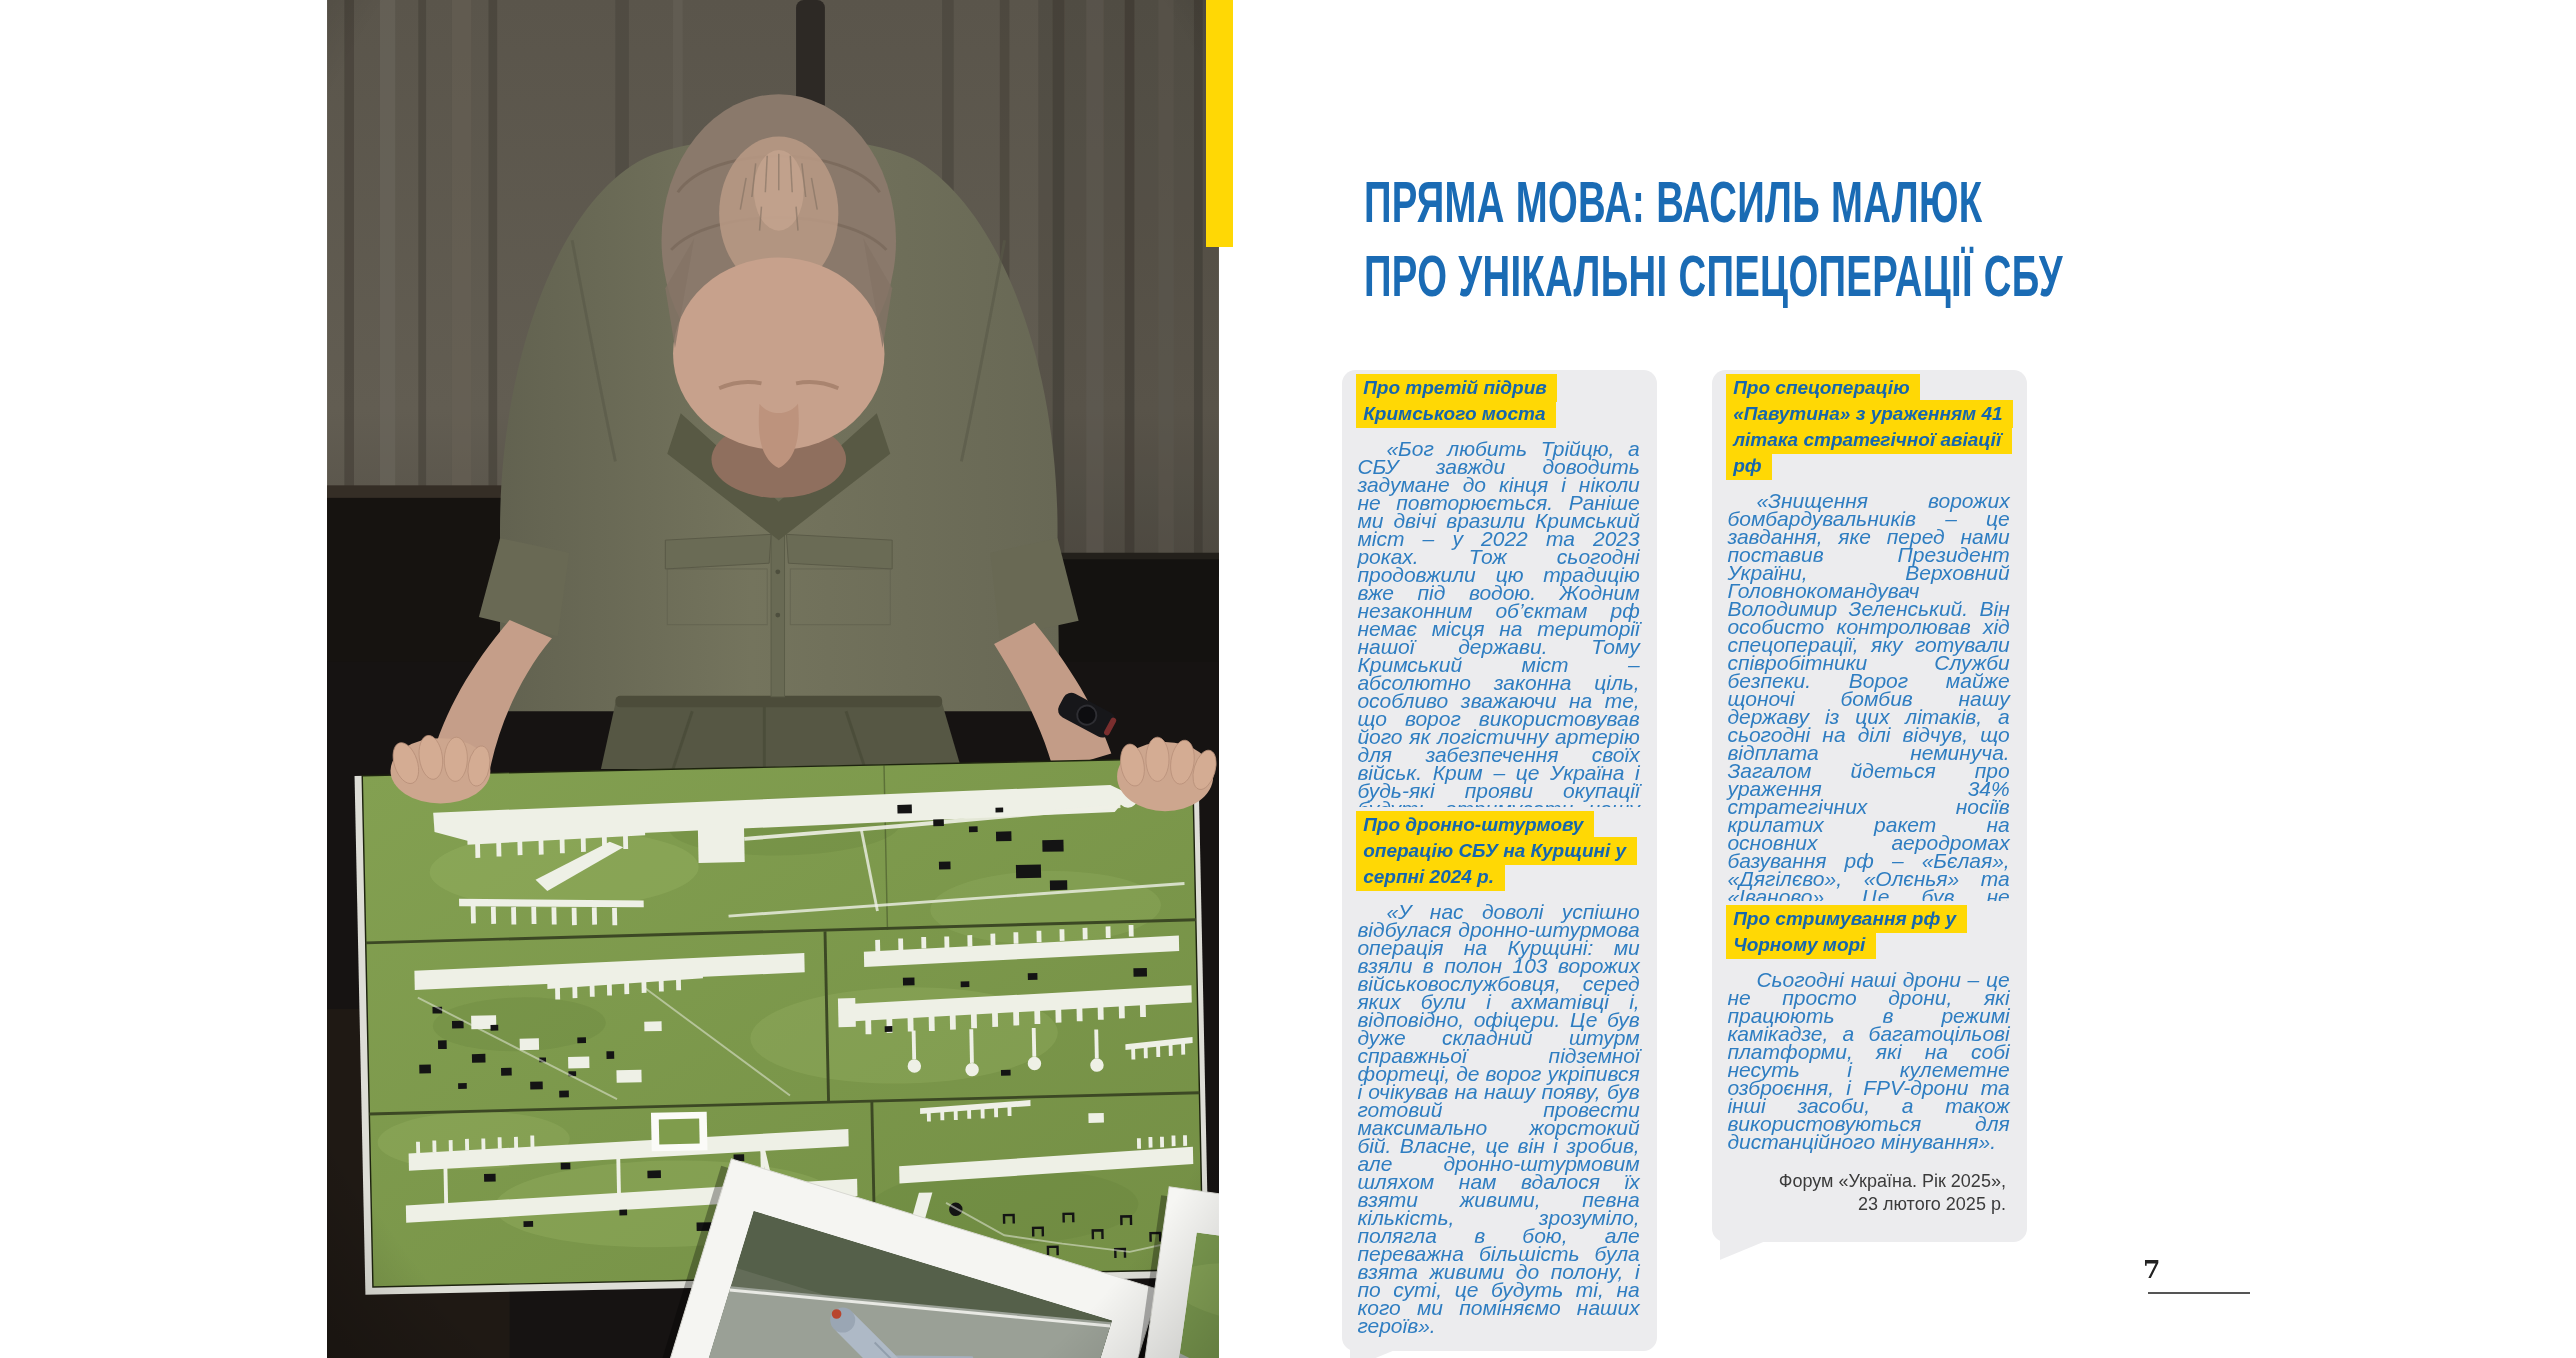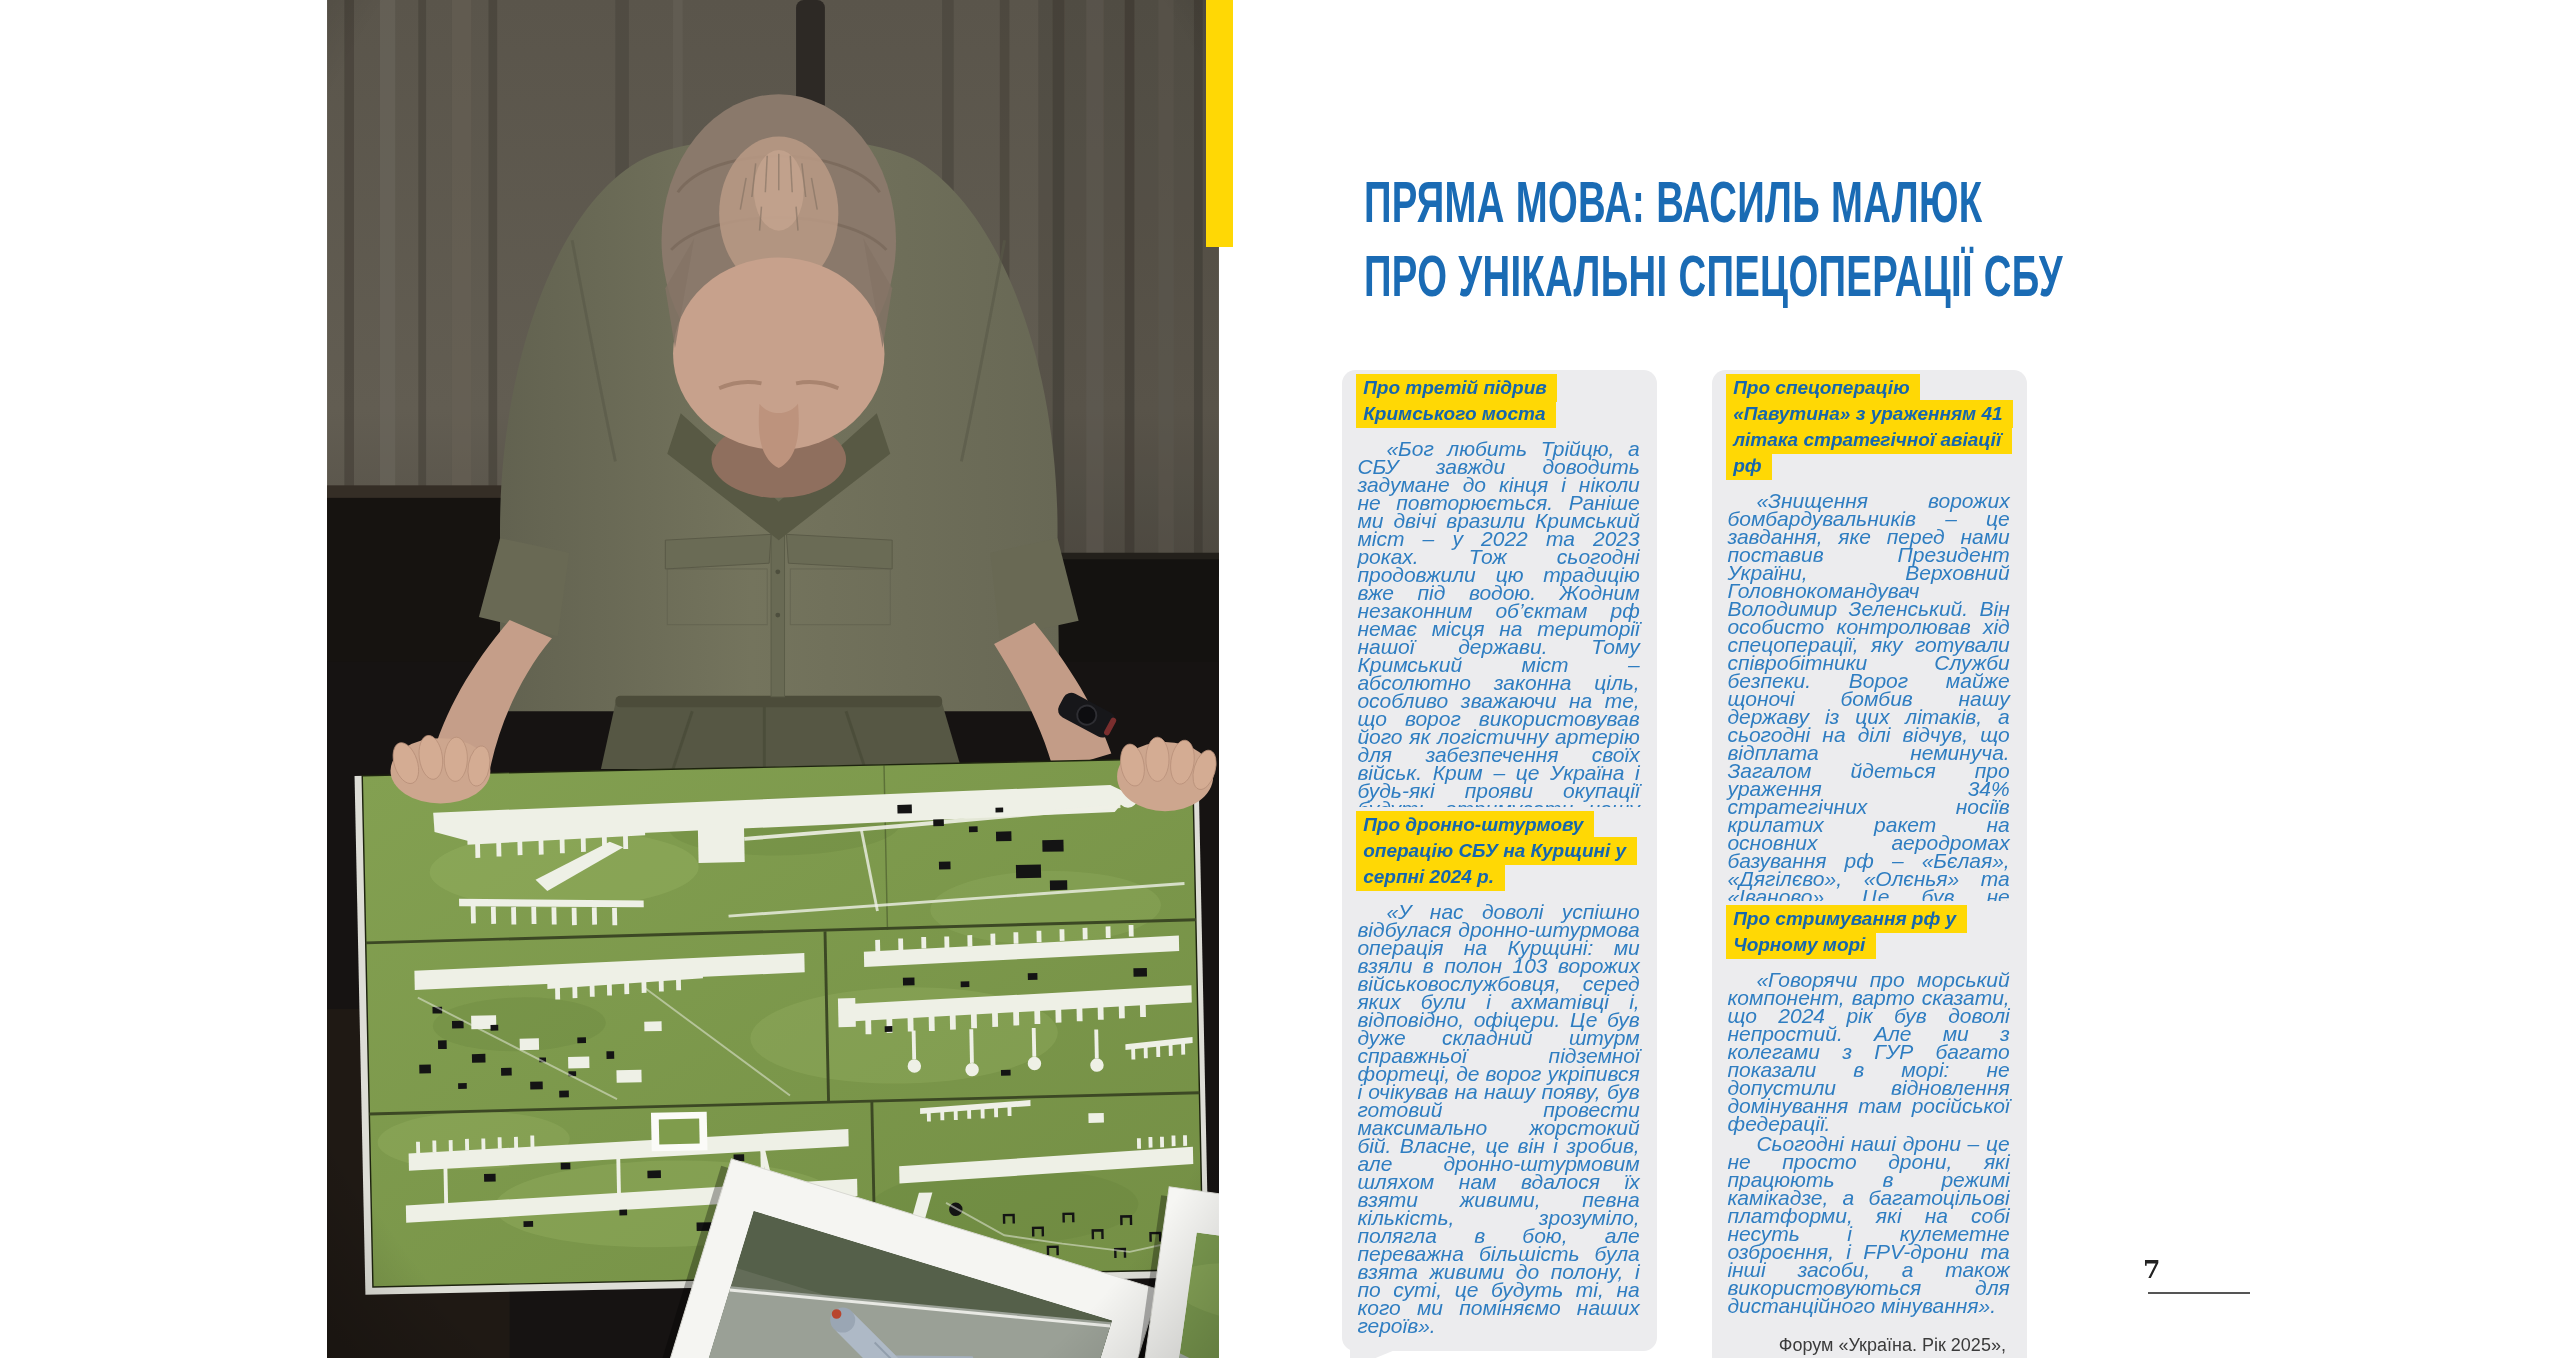--- a/index.html
+++ b/index.html
@@ -504,21 +504,20 @@
   <h3 class="q-head"><span class="hl">Про спецоперацію «Павутина» з ураженням 41 літака стратегічної авіації рф</span></h3>
   <p class="q-body">«Знищення ворожих бомбардувальників – це завдання, яке перед нами поставив Президент України, Верховний Головнокомандувач Володимир Зеленський. Він особисто контролював хід спецоперації, яку готували співробітники Служби безпеки. Ворог майже щоночі бомбив нашу державу із цих літаків, а сьогодні на ділі відчув, що відплата неминуча. Загалом йдеться про ураження 34% стратегічних носіїв крилатих ракет на основних аеродромах базування рф – «Бєлая», «Дягілєво», «Олєнья» та «Іваново». Це був не просто нищівний удар по ворожій авіації, а серйозний ляпас по могутності й терористичній сутності рф».</p>
   <div class="q-src">
     <div>Телеканал «Телеканал «5+1»,</div>
     <div>2 червня 2025 р.</div>
   </div>
 </section>
 
 <section class="bubble" style="left:1712px;top:889px;min-height:341px;margin-top:12px;">
   <h3 class="q-head"><span class="hl">Про стримування рф у Чорному морі</span></h3>
-  <p class="q-body">«Говорячи про морський компонент, варто сказати, що 2024 рік був доволі непростий. Але ми з колегами з ГУР багато показали в морі: не допустили відновлення домінування там російської федерації.</p>
   <p class="q-body">Сьогодні наші дрони – це не просто дрони, які працюють в режимі камікадзе, а багатоцільові платформи, які на собі несуть і кулеметне озброєння, і FPV-дрони та інші засоби, а також використовуються для дистанційного мінування».</p>
   <div class="q-src">
     <div>Форум «Україна. Рік 2025»,</div>
     <div>23 лютого 2025 р.</div>
   </div>
 </section>
 
 <div class="page-number">7</div>
 <div class="footer-rule"></div>
 

